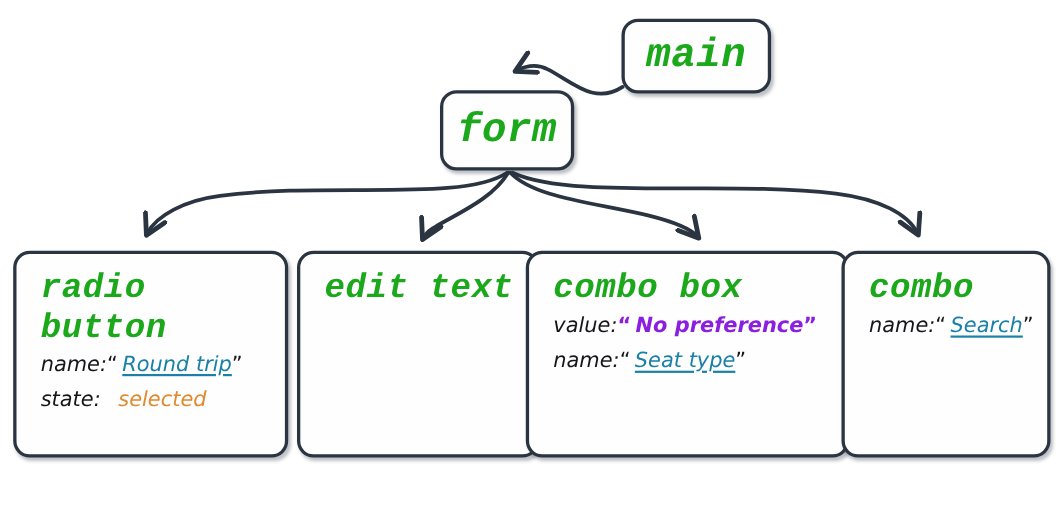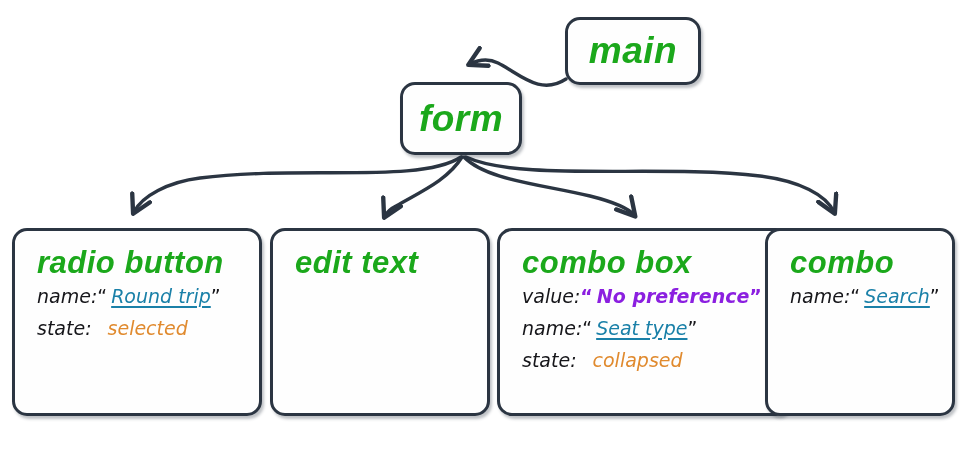--- a/index.html
+++ b/index.html
@@ -41,26 +41,26 @@
     justify-content: center;
     height: 100%;
   }
   .node-leaf {
     top: 228px;
     height: 188px;
     padding: 10px 0 0 0;
   }
   .leaf-1 { left: 12px;  width: 250px; }
   .leaf-2 { left: 270px; width: 220px; }
-  .leaf-3 { left: 497px; width: 294px; }
+  .leaf-3 { left: 478px; width: 294px; }
   .leaf-4 { left: 765px; width: 190px; }
 
   .node-title {
     color: #1ba81b;
-    font-family: Liberation Sans, sans-serif;
+    font-family: Liberation Mono, monospace;
     font-style: italic;
     font-weight: bold;
     letter-spacing: 0.5px;
   }
   .title-sm { font-size: 37px; }
   .title-lg { font-size: 31px; }
 
   .leaf-head {
     padding: 4px 0 2px 22px;
     line-height: 1.15;
@@ -162,23 +162,20 @@
     <div class="leaf-head">
       <span class="node-title title-lg">combo box</span>
     </div>
     <div class="props">
       <div class="prop-row">
         <span class="prop-key">value:</span><span class="q val-value">“</span><span class="val val-value">No preference</span><span class="q val-value">”</span>
       </div>
       <div class="prop-row">
         <span class="prop-key">name:</span><span class="q">“</span><span class="val val-name">Seat type</span><span class="q">”</span>
       </div>
-      <div class="prop-row">
-        <span class="prop-key">state:</span><span class="val val-state">collapsed</span>
-      </div>
     </div>
   </div>
 
   <div class="node node-leaf leaf-4">
     <div class="leaf-head">
       <span class="node-title title-lg">combo</span>
     </div>
     <div class="props">
       <div class="prop-row">
         <span class="prop-key">name:</span><span class="q">“</span><span class="val val-name">Search</span><span class="q">”</span>

